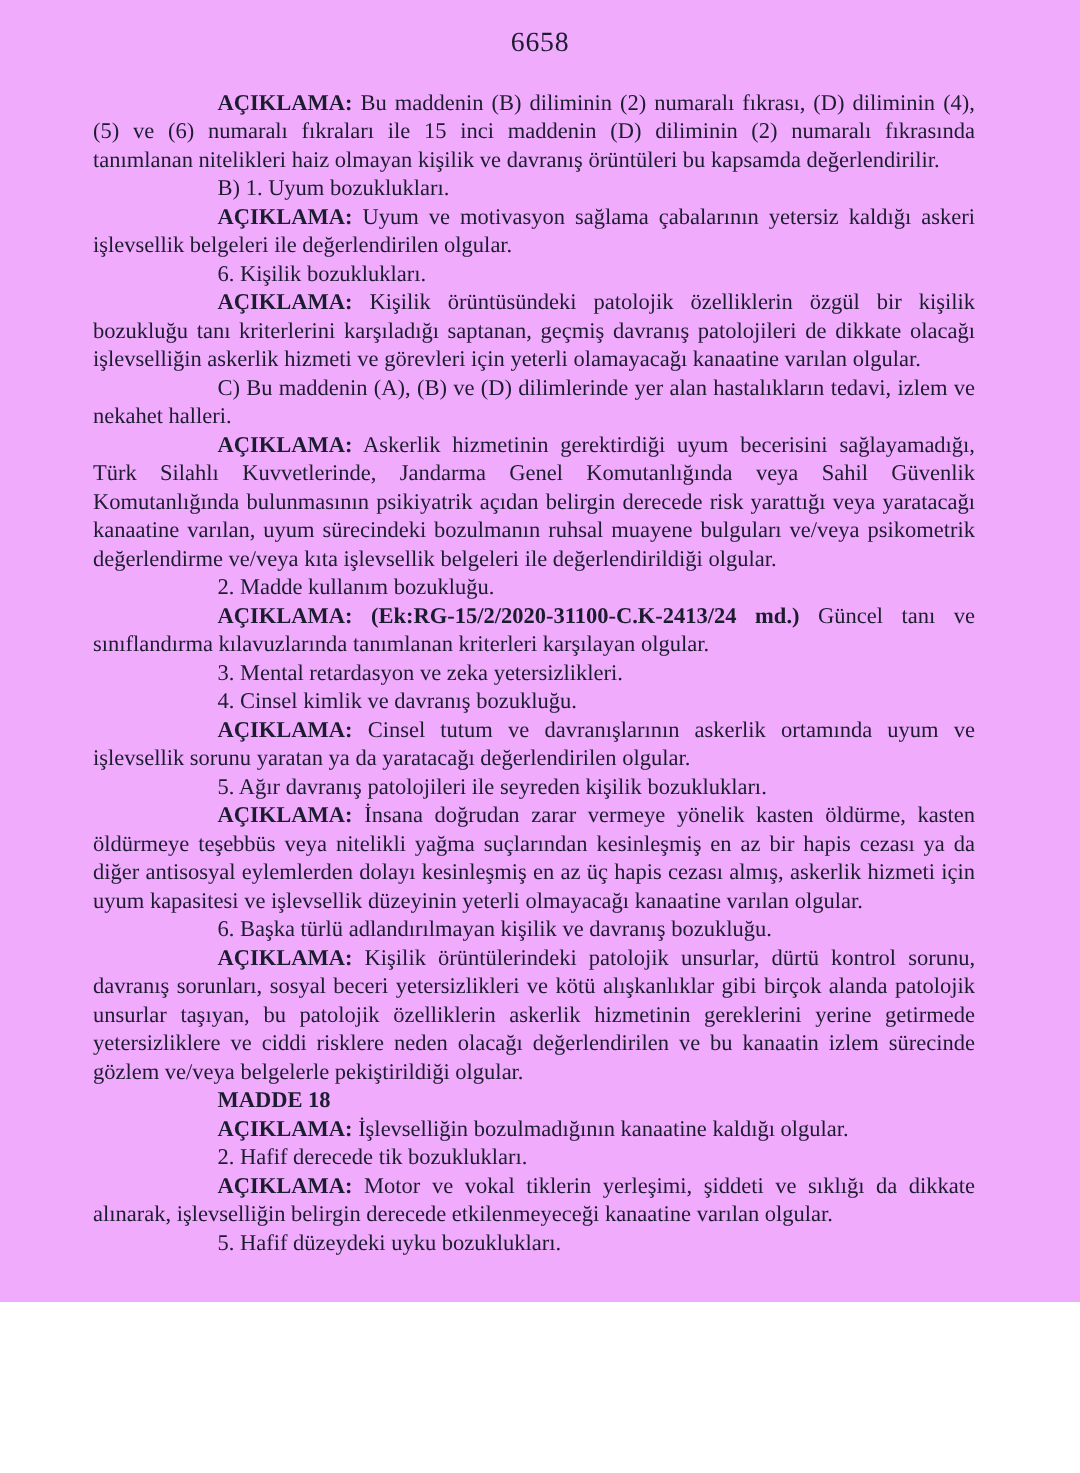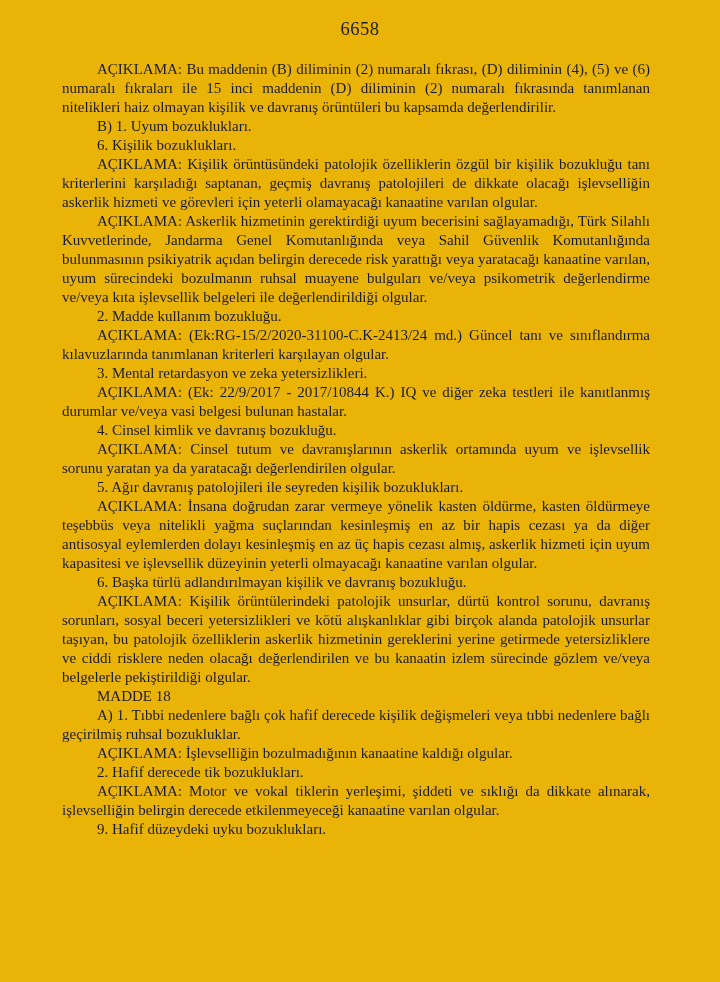--- a/index.html
+++ b/index.html
@@ -3,22 +3,22 @@
 <meta charset="utf-8">
 <style>
   html, body {
     margin: 0;
     padding: 0;
     background: #ffffff;
   }
   .page {
     position: relative;
     width: 720px;
-    height: 982px;
-    background: #eab308;
+    height: 868px;
+    background: #f0abfc;
     font-family: "Liberation Serif", "DejaVu Serif", serif;
     color: #1c1c30;
     overflow: hidden;
   }
   .page-number {
     position: absolute;
     top: 19px;
     left: 0;
     width: 100%;
     text-align: center;
@@ -34,44 +34,45 @@
     line-height: 19px;
     text-align: justify;
     text-justify: inter-word;
   }
   p.para {
     margin: 0;
     padding: 0;
     text-indent: 35px;
   }
   p.para b {
-    font-weight: normal;
+    font-weight: bold;
+    margin-left: 48px;
   }
 </style>
 </head>
 <body>
 
 <div class="page">
   <div class="page-number">6658</div>
   <div class="doc-body">
       <p class="para"><b>AÇIKLAMA:</b> <span>Bu maddenin (B) diliminin (2) numaralı fıkrası, (D) diliminin (4), (5) ve (6) numaralı fıkraları ile 15 inci maddenin (D) diliminin (2) numaralı fıkrasında tanımlanan nitelikleri haiz olmayan kişilik ve davranış örüntüleri bu kapsamda değerlendirilir.</span></p>
       <p class="para"><b></b><span>B) 1. Uyum bozuklukları.</span></p>
+      <p class="para"><b>AÇIKLAMA:</b> <span>Uyum ve motivasyon sağlama çabalarının yetersiz kaldığı askeri işlevsellik belgeleri ile değerlendirilen olgular.</span></p>
       <p class="para"><b></b><span>6. Kişilik bozuklukları.</span></p>
       <p class="para"><b>AÇIKLAMA:</b> <span>Kişilik örüntüsündeki patolojik özelliklerin özgül bir kişilik bozukluğu tanı kriterlerini karşıladığı saptanan, geçmiş davranış patolojileri de dikkate olacağı işlevselliğin askerlik hizmeti ve görevleri için yeterli olamayacağı kanaatine varılan olgular.</span></p>
+      <p class="para"><b></b><span>C) Bu maddenin (A), (B) ve (D) dilimlerinde yer alan hastalıkların tedavi, izlem ve nekahet halleri.</span></p>
       <p class="para"><b>AÇIKLAMA:</b> <span>Askerlik hizmetinin gerektirdiği uyum becerisini sağlayamadığı, Türk Silahlı Kuvvetlerinde, Jandarma Genel Komutanlığında veya Sahil Güvenlik Komutanlığında bulunmasının psikiyatrik açıdan belirgin derecede risk yarattığı veya yaratacağı kanaatine varılan, uyum sürecindeki bozulmanın ruhsal muayene bulguları ve/veya psikometrik değerlendirme ve/veya kıta işlevsellik belgeleri ile değerlendirildiği olgular.</span></p>
       <p class="para"><b></b><span>2. Madde kullanım bozukluğu.</span></p>
       <p class="para"><b>AÇIKLAMA: (Ek:RG-15/2/2020-31100-C.K-2413/24 md.)</b> <span>Güncel tanı ve sınıflandırma kılavuzlarında tanımlanan kriterleri karşılayan olgular.</span></p>
       <p class="para"><b></b><span>3. Mental retardasyon ve zeka yetersizlikleri.</span></p>
-      <p class="para"><b>AÇIKLAMA: (Ek: 22/9/2017 - 2017/10844 K.)</b> <span>IQ ve diğer zeka testleri ile kanıtlanmış durumlar ve/veya vasi belgesi bulunan hastalar.</span></p>
       <p class="para"><b></b><span>4. Cinsel kimlik ve davranış bozukluğu.</span></p>
       <p class="para"><b>AÇIKLAMA:</b> <span>Cinsel tutum ve davranışlarının askerlik ortamında uyum ve işlevsellik sorunu yaratan ya da yaratacağı değerlendirilen olgular.</span></p>
       <p class="para"><b></b><span>5. Ağır davranış patolojileri ile seyreden kişilik bozuklukları.</span></p>
       <p class="para"><b>AÇIKLAMA:</b> <span>İnsana doğrudan zarar vermeye yönelik kasten öldürme, kasten öldürmeye teşebbüs veya nitelikli yağma suçlarından kesinleşmiş en az bir hapis cezası ya da diğer antisosyal eylemlerden dolayı kesinleşmiş en az üç hapis cezası almış, askerlik hizmeti için uyum kapasitesi ve işlevsellik düzeyinin yeterli olmayacağı kanaatine varılan olgular.</span></p>
       <p class="para"><b></b><span>6. Başka türlü adlandırılmayan kişilik ve davranış bozukluğu.</span></p>
       <p class="para"><b>AÇIKLAMA:</b> <span>Kişilik örüntülerindeki patolojik unsurlar, dürtü kontrol sorunu, davranış sorunları, sosyal beceri yetersizlikleri ve kötü alışkanlıklar gibi birçok alanda patolojik unsurlar taşıyan, bu patolojik özelliklerin askerlik hizmetinin gereklerini yerine getirmede yetersizliklere ve ciddi risklere neden olacağı değerlendirilen ve bu kanaatin izlem sürecinde gözlem ve/veya belgelerle pekiştirildiği olgular.</span></p>
       <p class="para"><b>MADDE 18</b><span></span></p>
-      <p class="para"><b></b><span>A) 1. Tıbbi nedenlere bağlı çok hafif derecede kişilik değişmeleri veya tıbbi nedenlere bağlı geçirilmiş ruhsal bozukluklar.</span></p>
       <p class="para"><b>AÇIKLAMA:</b> <span>İşlevselliğin bozulmadığının kanaatine kaldığı olgular.</span></p>
       <p class="para"><b></b><span>2. Hafif derecede tik bozuklukları.</span></p>
       <p class="para"><b>AÇIKLAMA:</b> <span>Motor ve vokal tiklerin yerleşimi, şiddeti ve sıklığı da dikkate alınarak, işlevselliğin belirgin derecede etkilenmeyeceği kanaatine varılan olgular.</span></p>
-      <p class="para"><b></b><span>9. Hafif düzeydeki uyku bozuklukları.</span></p>
+      <p class="para"><b></b><span>5. Hafif düzeydeki uyku bozuklukları.</span></p>
     </div>
 </div>
 
 </body></html>

